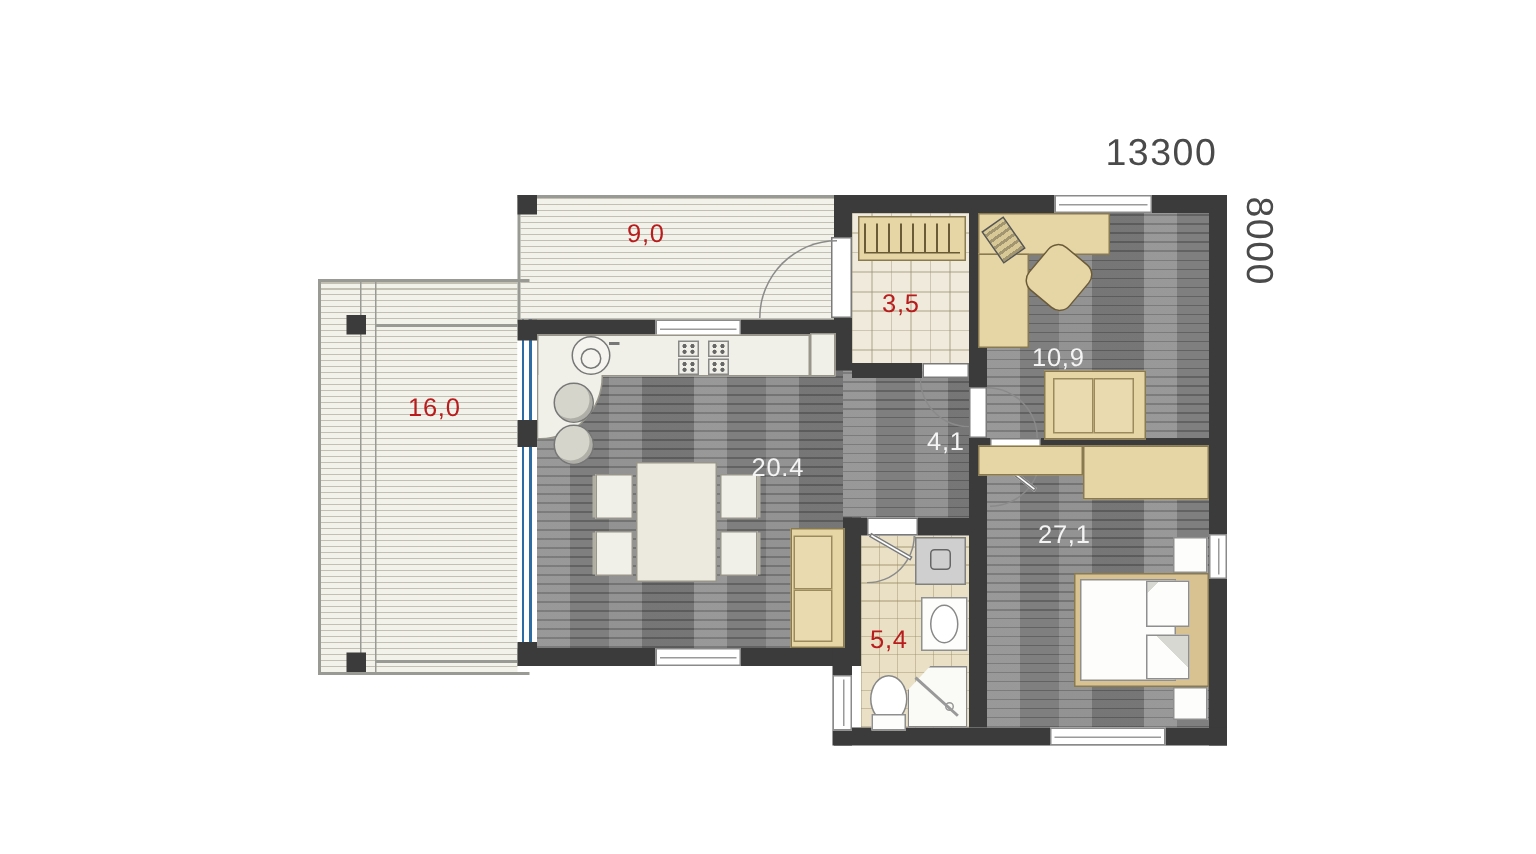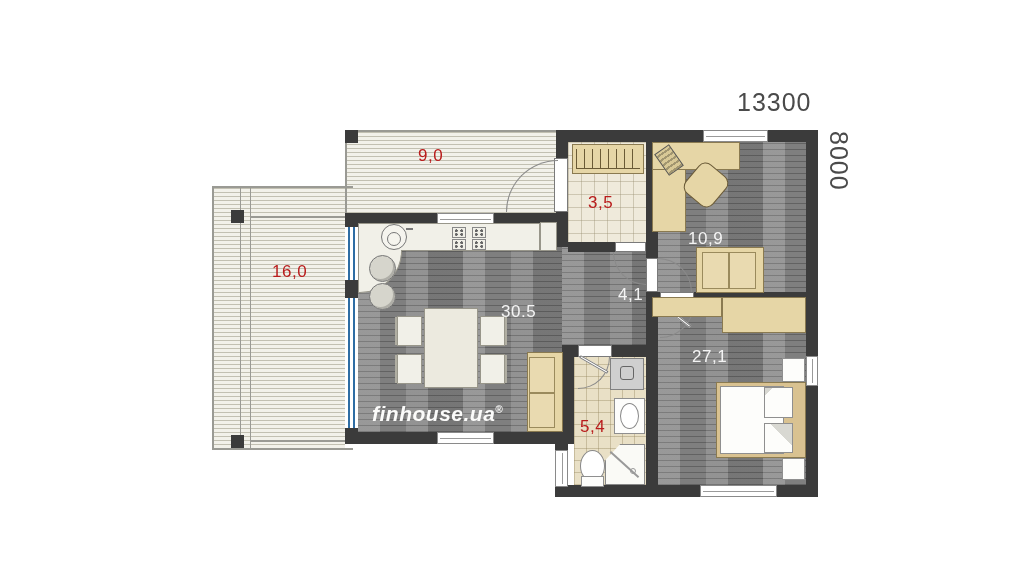--- a/index.html
+++ b/index.html
@@ -169,19 +169,18 @@
   <div class="white-box" style="left:581px;top:476px;width:23px;height:11px;"></div>
   <div class="abs" style="left:605px;top:444px;width:40px;height:41px;background:#fafaf6;border:1px solid #888;clip-path:polygon(38% 0,100% 0,100% 100%,0 100%,0 40%);"></div>
   <div class="abs" style="left:611px;top:451px;width:38px;height:1.5px;background:#999;transform:rotate(42deg);transform-origin:left top;"></div>
   <div class="abs" style="left:630px;top:468px;width:6px;height:6px;border:1px solid #999;border-radius:50%;"></div>
 
   <div class="room-label dark" style="left:418px;top:146px;">9,0</div>
   <div class="room-label dark" style="left:272px;top:262px;">16,0</div>
   <div class="room-label dark" style="left:588px;top:193px;">3,5</div>
   <div class="room-label" style="left:688px;top:229px;">10,9</div>
   <div class="room-label" style="left:588px;top:285px;margin-left:30px;">4,1</div>
-  <div class="room-label" style="left:501px;top:302px;">30.5</div>
+  <div class="room-label" style="left:501px;top:302px;">20.4</div>
   <div class="room-label" style="left:692px;top:347px;">27,1</div>
   <div class="room-label dark" style="left:580px;top:417px;">5,4</div>
 
-  <div class="logo" style="left:372px;top:402px;"><span>finhouse.ua</span><sup>®</sup></div>
 
 </div>
 
 </body></html>

